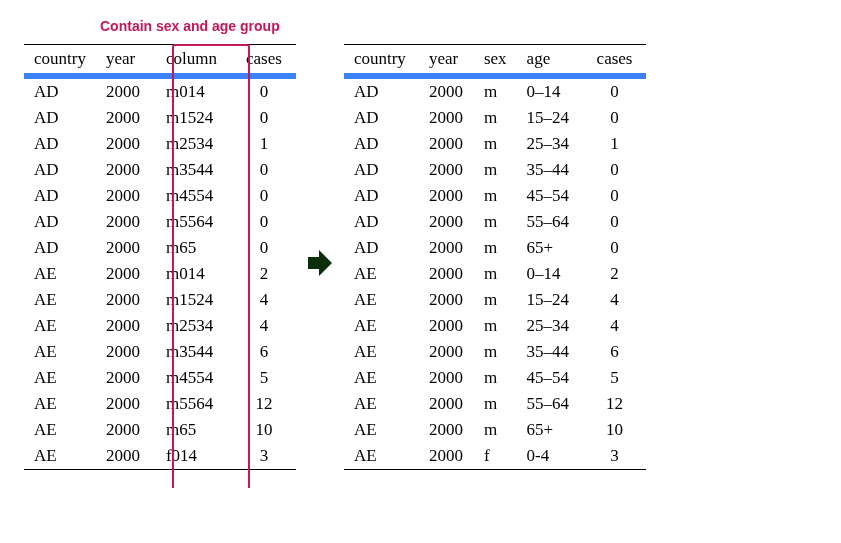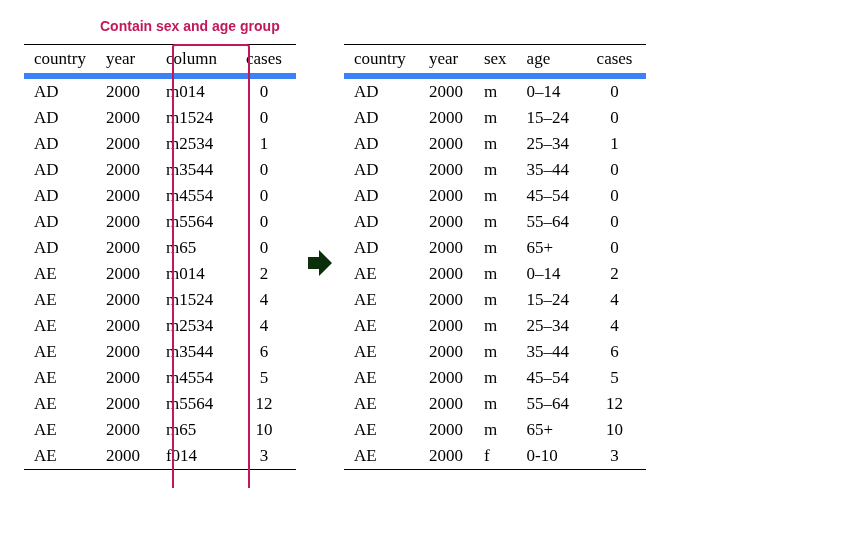--- a/index.html
+++ b/index.html
@@ -291,20 +291,20 @@
             <td>AE</td>
             <td>2000</td>
             <td>m</td>
             <td>65+</td>
             <td class="num">10</td>
           </tr>
           <tr>
             <td>AE</td>
             <td>2000</td>
             <td>f</td>
-            <td>0-10</td>
+            <td>0-4</td>
             <td class="num">3</td>
           </tr>
         </tbody>
     </table>
   </div>
 
 </div>
 
 </body></html>

